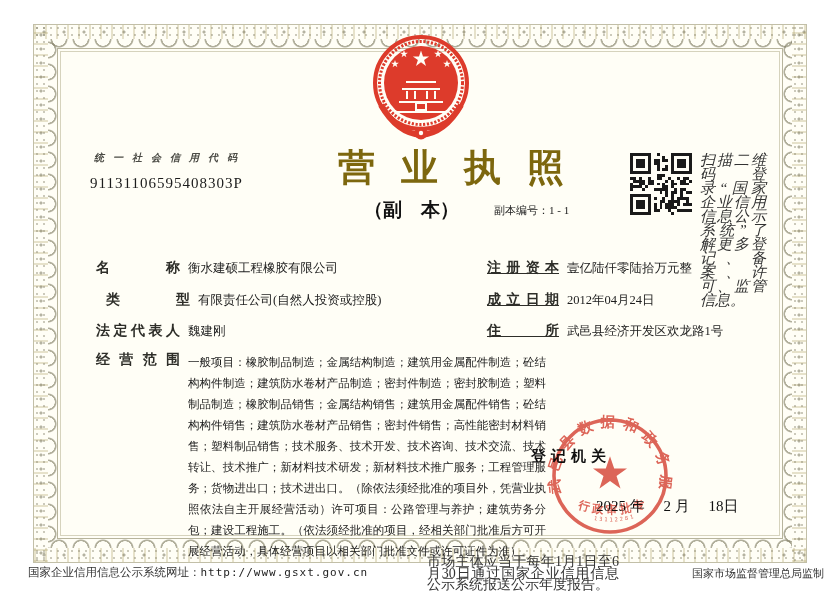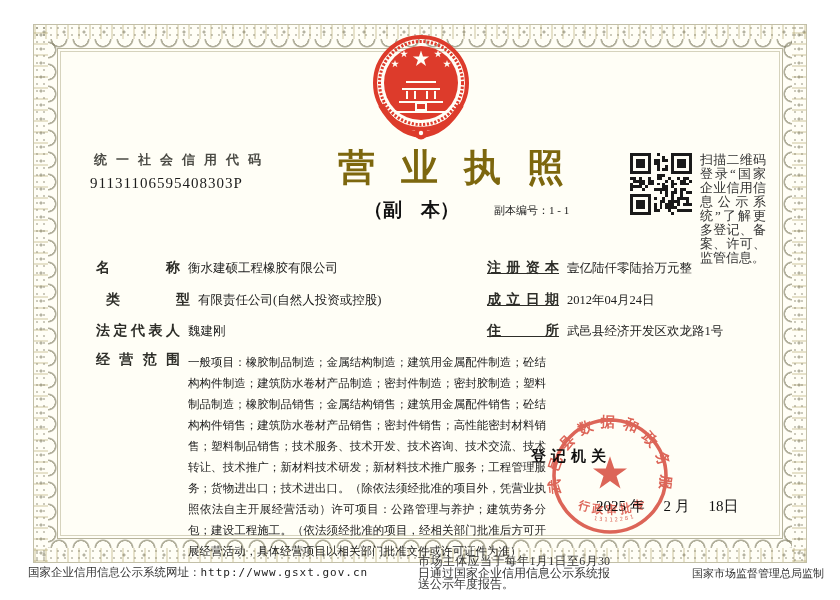--- a/index.html
+++ b/index.html
@@ -36,40 +36,40 @@
   .scal-left{top:14px;bottom:14px;left:14px;width:9px;
         background:radial-gradient(circle at 0px 11px, transparent 6.5px, rgba(125,122,96,.6) 7px 8px, transparent 9px);
         background-size:9px 22px;}
   .scal-right{top:14px;bottom:14px;right:14px;width:9px;
         background:radial-gradient(circle at 9px 11px, transparent 6.5px, rgba(125,122,96,.6) 7px 8px, transparent 9px);
         background-size:9px 22px;}
   .innerline{position:absolute;inset:23px;border:1px solid #b7b49c;pointer-events:none;}
   .innerline2{position:absolute;inset:26px;border:1px solid #d6d3bd;pointer-events:none;}
   
   .abs{position:absolute;}
-  .credit-label{font-size:13px;letter-spacing:9px;color:#4b4b45;font-weight:600;}
+  .credit-label{font-size:10px;letter-spacing:9px;color:#4b4b45;font-weight:600;font-style:italic;}
   .credit-code{font-size:15px;color:#1c1c1c;letter-spacing:1px;}
   .title{font-family:"DejaVu Sans","Liberation Sans",sans-serif;font-weight:bold;
          font-size:37px;letter-spacing:26px;text-indent:26px;color:#7d670e;white-space:nowrap;}
   .subtitle{font-family:"DejaVu Sans","Liberation Sans",sans-serif;font-weight:bold;font-size:19px;color:#111;}
   .copynum{font-size:11px;color:#222;}
-  .qr-caption{font-size:13px;line-height:14px;width:66px;color:#333;text-align:justify;}
+  .qr-caption{font-size:15px;line-height:14px;width:66px;color:#333;text-align:justify;font-style:italic;}
   .flabel{display:inline-block;width:84px;text-align:justify;text-align-last:justify;
           font-size:14px;color:#2e2e29;font-weight:600;vertical-align:top;}
   .flabel.r{width:72px;text-decoration:underline;}
   .fvalue{display:inline-block;margin-left:4px;font-size:12.5px;color:#1d1d1d;vertical-align:top;padding-top:1px;}
   .scope{width:358px;font-size:11.5px;line-height:21px;text-align:justify;color:#1d1d1d;}
   .registrar{font-family:"DejaVu Sans","Liberation Sans",sans-serif;font-weight:bold;
              font-size:15px;letter-spacing:5px;color:#111;}
   .dateline{font-size:15px;color:#111;white-space:pre;}
   .seal-svg{opacity:.84;mix-blend-mode:multiply;}
   
   .footer-left{font-size:11.5px;color:#333;}
   .footer-left .url{font-family:"DejaVu Sans Mono","Liberation Mono",monospace;font-size:11px;letter-spacing:1px;color:#222;}
-  .footer-mid{font-size:12px;line-height:11.5px;width:192px;color:#333;text-align:justify;}
+  .footer-mid{font-size:14px;line-height:11.5px;width:192px;color:#333;text-align:justify;margin-left:9px;}
   .footer-right{font-size:11px;color:#333;margin-left:16px;}
 </style>
 </head>
 <body>
 
 <div class="page">
 
   <div class="cert">
     <div class="lace lace-top"></div>
     <div class="lace lace-bottom"></div>

